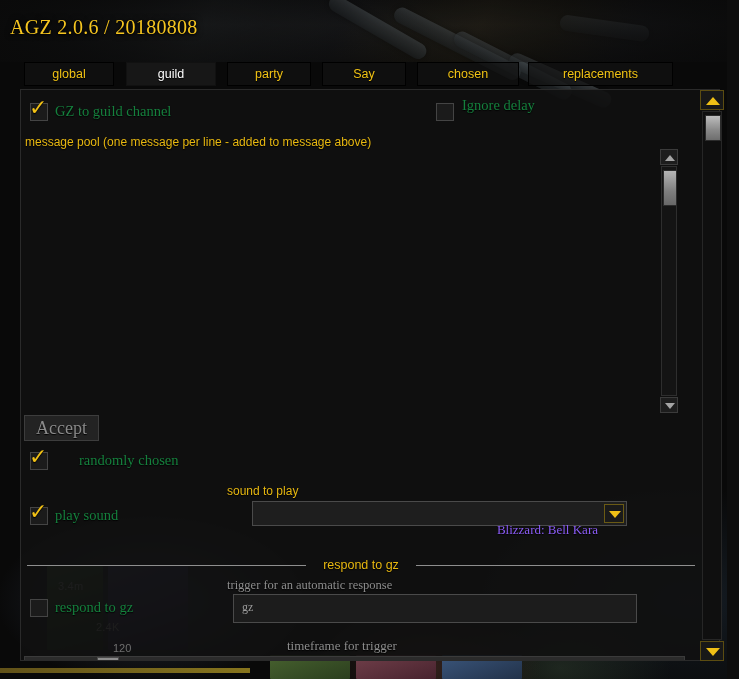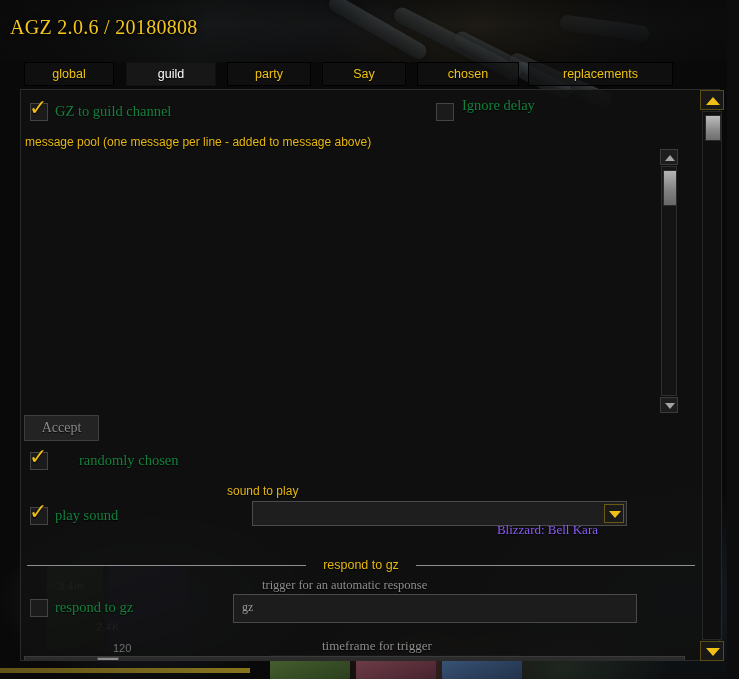--- a/index.html
+++ b/index.html
@@ -197,21 +197,20 @@
     text-shadow: 0 1px 1px #000;
     white-space: nowrap;
   }
   .grey-lbl {
     position: absolute;
     font-family: "Liberation Serif", serif;
     font-size: 12.5px;
     color: #8e8e8e;
     text-shadow: 0 1px 1px #000;
     white-space: nowrap;
-    margin-left: 35px;
   }
 
   
   .ta-wrap {
     position: absolute;
     left: 3px; top: 60px;
     width: 653px; height: 262px;
     border: 1px solid #3a3a3a;
     background: #282828;
   }
@@ -262,21 +261,21 @@
 
   
   .accept-btn {
     position: absolute;
     left: 3px; top: 325px;
     width: 75px; height: 26px;
     border: 1px solid #3d3d3d;
     background: #232323;
     color: #8b8b8b;
     font-family: "Liberation Serif", serif;
-    font-size: 14px;
+    font-size: 18px;
     display: flex; align-items: center; justify-content: center;
     cursor: default;
     text-shadow: 0 1px 1px #000;
   }
 
   
   .dd {
     position: absolute;
     left: 231px; top: 411px;
     width: 375px; height: 25px;

